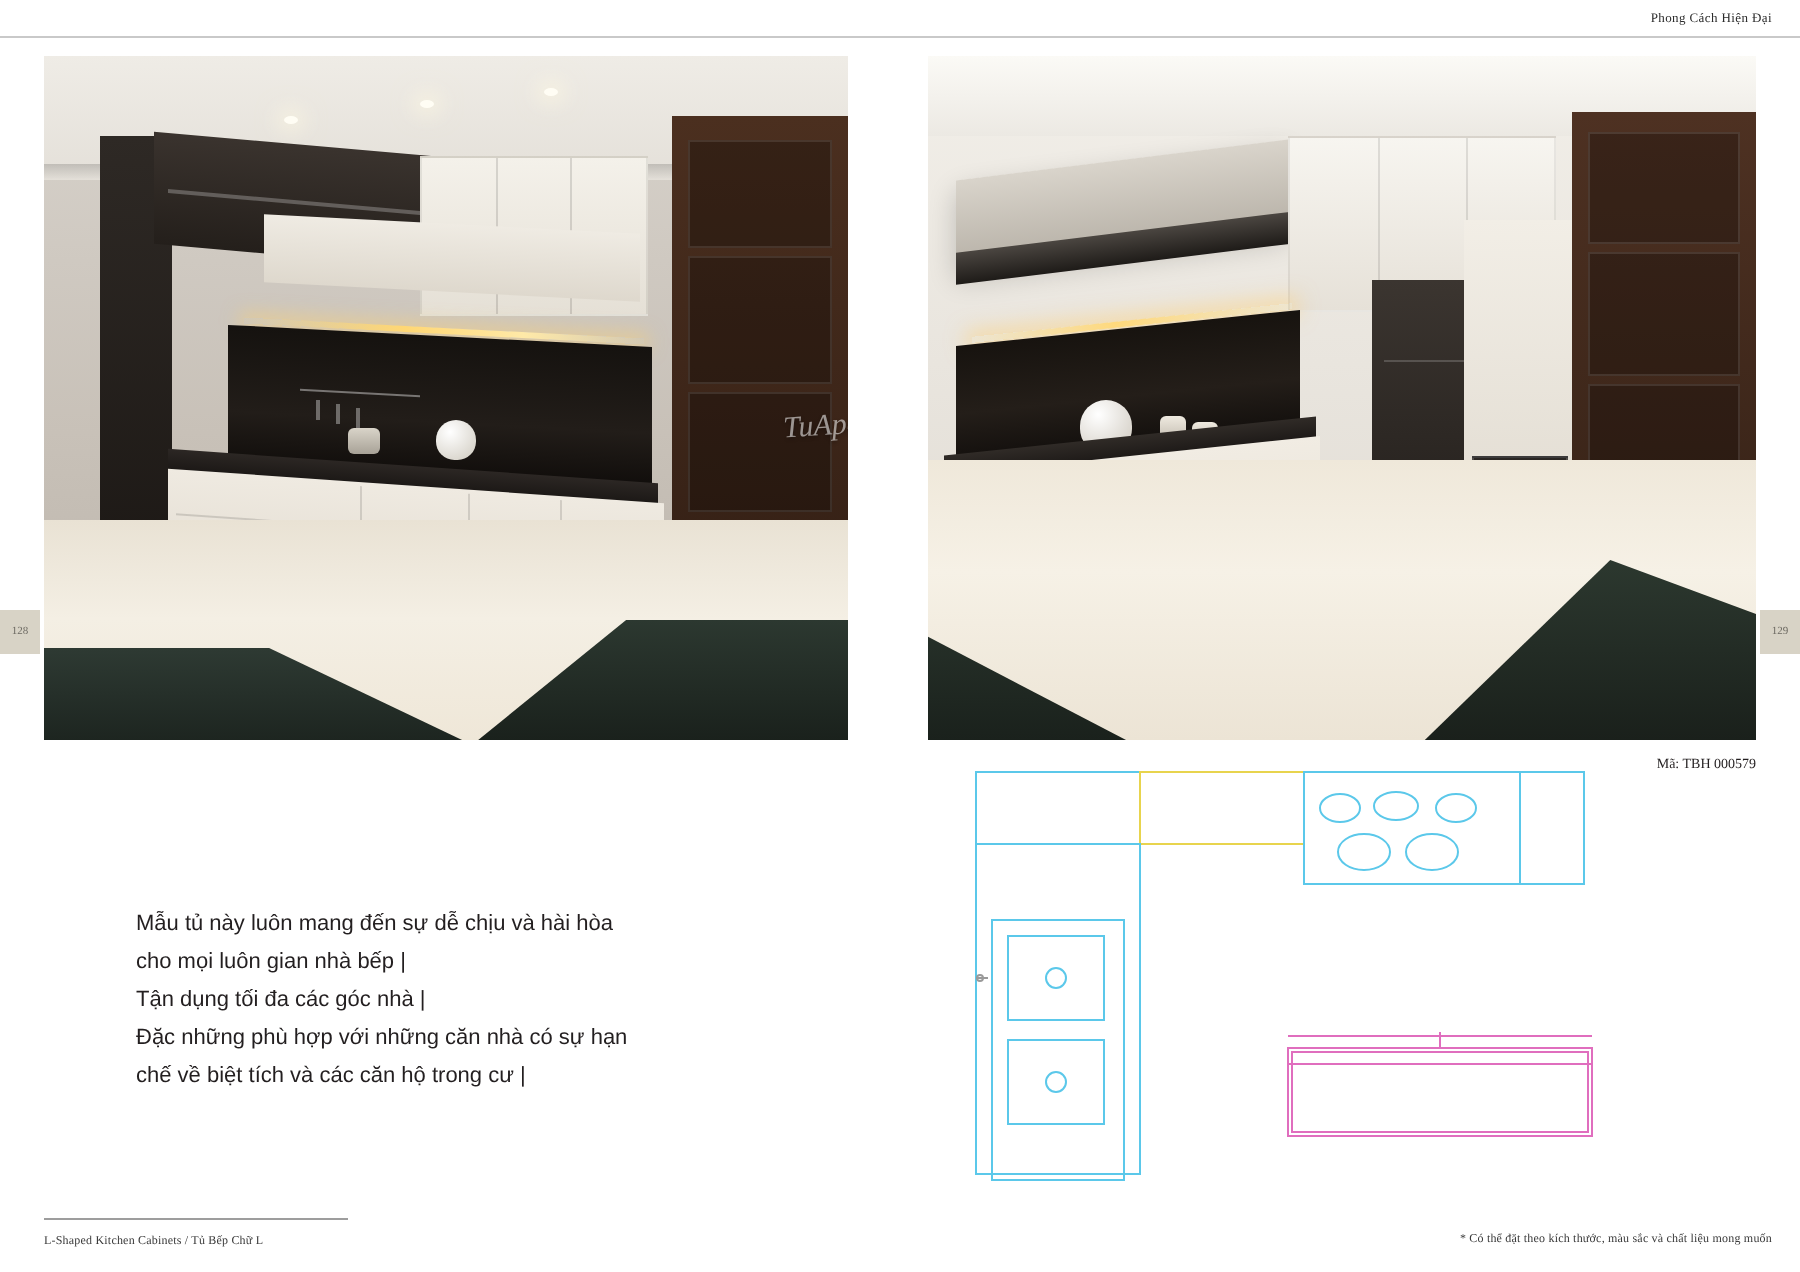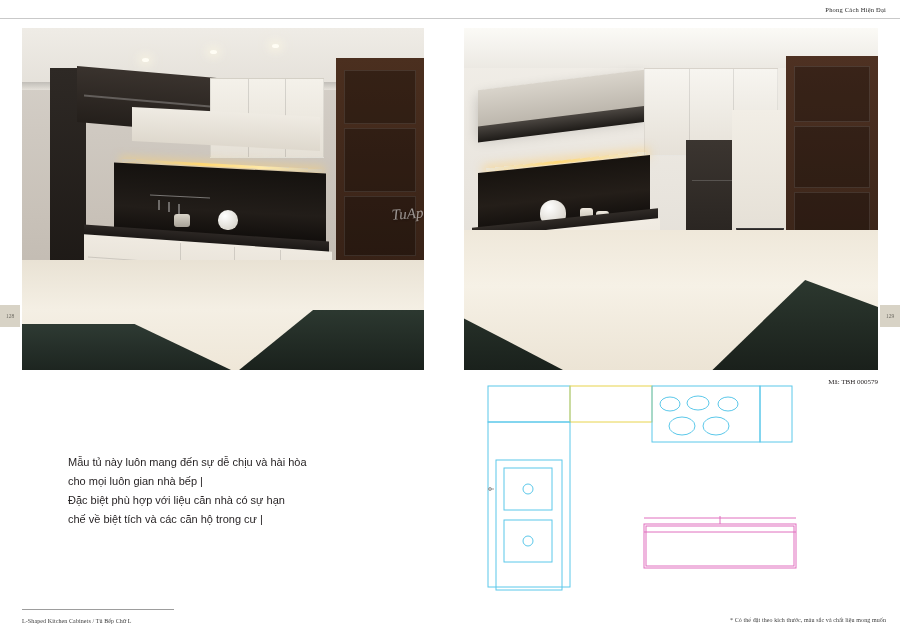--- a/index.html
+++ b/index.html
@@ -500,21 +500,22 @@
       <div class="r-floor-dark"></div>
       <div class="r-floor-dark-r"></div>
     </div>
   </div>
 
   <div class="code-label">Mã: TBH 000579</div>
 
   <div class="body-copy">
     <div>Mẫu tủ này luôn mang đến sự dễ chịu và hài hòa</div>
     <div>cho mọi luôn  gian nhà bếp |</div>
-    <div>Đặc biệt phù hợp với liệu căn nhà có sự hạn</div>
+    <div>Tận dụng tối đa các góc nhà |</div>
+    <div>Đặc những phù hợp với những căn nhà có sự hạn</div>
     <div>chế về biệt tích và các căn hộ trong cư |</div>
   </div>
 
   <div class="drawing">
     <svg width="416" height="220" viewBox="0 0 416 220" xmlns="http://www.w3.org/2000/svg">
       <g fill="none" stroke-width="1">
 
         <rect x="24" y="4" width="82" height="36" stroke="#5bc8ea"></rect>
         <rect x="106" y="4" width="82" height="36" stroke="#e8d44d"></rect>
         <rect x="188" y="4" width="108" height="56" stroke="#5bc8ea"></rect>

